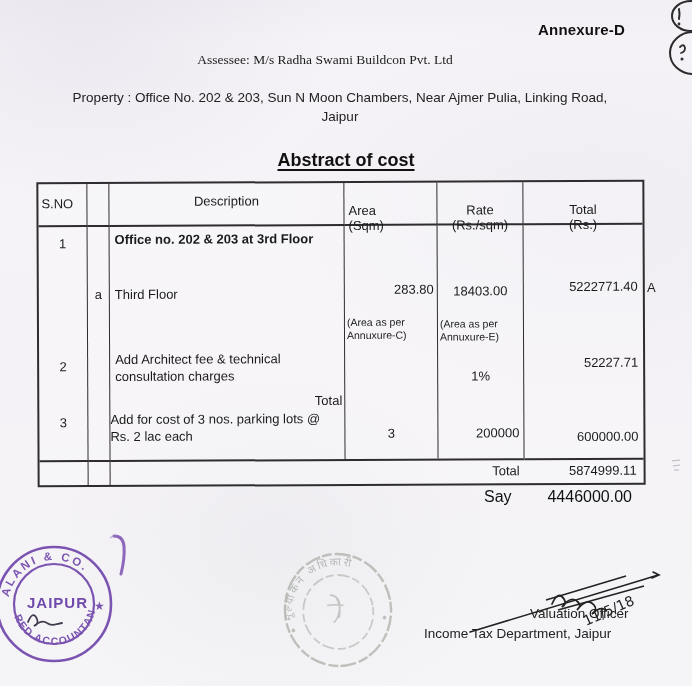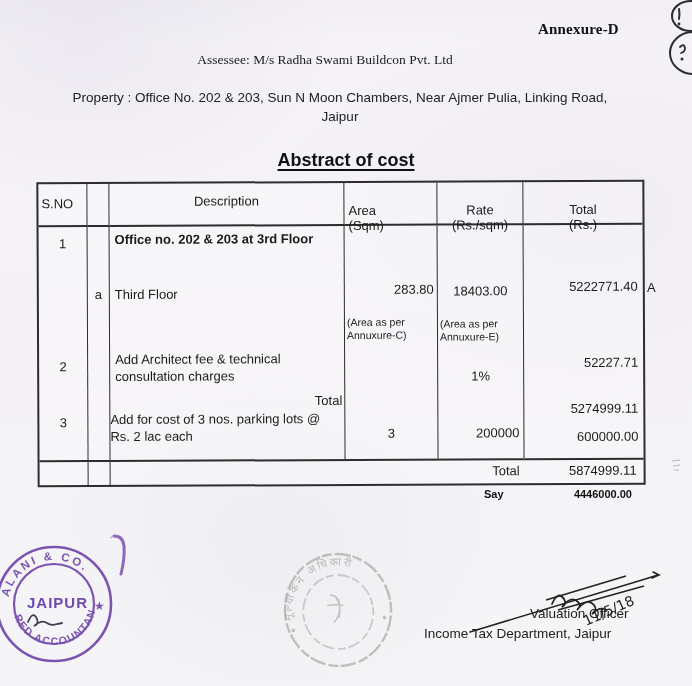--- a/index.html
+++ b/index.html
@@ -29,40 +29,40 @@
   .hb{border-bottom:2px solid #2e2c2e;}
   .hcell{height:43px;padding-top:20px;}
   .hcenter{text-align:center;}
   .bcell{height:233px;position:relative;}
   .fcell{height:25px;border-top:2px solid #2e2c2e;position:relative;}
   .item{position:absolute;line-height:17px;}
   .small{font-size:10.5px;line-height:13px;}
   .bold{font-weight:bold;}
   .r{text-align:right;}
   .c{text-align:center;}
-  .say{font-size:11px;font-weight:bold;color:#111;}
+  .say{font-size:16px;font-weight:normal;color:#111;}
   .footerline{font-size:13.5px;color:#222;}
   .atag{font-size:13px;}
   svg{position:absolute;overflow:visible;}
 </style>
 </head>
 <body>
 
 <div class="page">
 
   <svg style="right:0;top:0;" width="46" height="86" viewBox="0 0 46 86">
     <ellipse cx="45" cy="16" rx="19" ry="15" fill="none" stroke="#2c2c2c" stroke-width="2"></ellipse>
     <path d="M33,9 q1,5 0,10" fill="none" stroke="#2c2c2c" stroke-width="2" stroke-linecap="round"></path>
     <circle cx="33" cy="24" r="1.4" fill="#2c2c2c"></circle>
     <ellipse cx="47" cy="53" rx="23" ry="21" fill="none" stroke="#2c2c2c" stroke-width="2"></ellipse>
     <path d="M34,47 q4,-4 5,1 q0,4 -4,5" fill="none" stroke="#2c2c2c" stroke-width="1.8" stroke-linecap="round"></path>
     <circle cx="36" cy="59" r="1.5" fill="#2c2c2c"></circle>
   </svg>
 
-  <div class="abs annexure" style="left:538px;top:21px;font-family:Liberation Serif, serif;">Annexure-D</div>
+  <div class="abs annexure" style="left:538px;top:21px;">Annexure-D</div>
 
   <div class="abs docline nowrap" style="left:0;top:52px;width:650px;text-align:center;font-family:Liberation Serif, serif;">Assessee: M/s Radha Swami Buildcon Pvt. Ltd</div>
 
   <div class="abs docline nowrap" style="left:0;top:90px;width:680px;text-align:center;">Property : Office No. 202 &amp; 203, Sun N Moon Chambers, Near Ajmer Pulia, Linking Road,</div>
   <div class="abs docline nowrap" style="left:0;top:109px;width:680px;text-align:center;">Jaipur</div>
 
   <div class="abs title" style="left:0;top:150px;width:692px;text-align:center;">Abstract of cost</div>
 
   <div class="tbl">
 
@@ -110,21 +110,20 @@
       <div class="item small" style="top:92px;left:2px;">
         <div>(Area as per</div>
         <div>Annuxure-E)</div>
       </div>
       <div class="item c" style="top:142px;left:0;width:100%;">1%</div>
       <div class="item r" style="top:199px;left:0;right:4px;">200000</div>
     </div>
     <div class="cell bcell">
       <div class="item r" style="top:53px;left:0;right:5px;">5222771.40</div>
       <div class="item r" style="top:129px;left:0;right:5px;">52227.71</div>
-      <div class="item r" style="top:175px;left:0;right:5px;">5274999.11</div>
       <div class="item r" style="top:203px;left:0;right:5px;">600000.00</div>
     </div>
 
     <div class="cell vr fcell"></div>
     <div class="cell vr fcell"></div>
     <div class="cell fcell r" style="grid-column:3 / span 3;padding:3px 5px 0 0;">Total</div>
     <div class="cell fcell r" style="padding:3px 7px 0 0;">5874999.11</div>
   </div>
 
   <div class="abs atag" style="left:647px;top:280px;">A</div>

